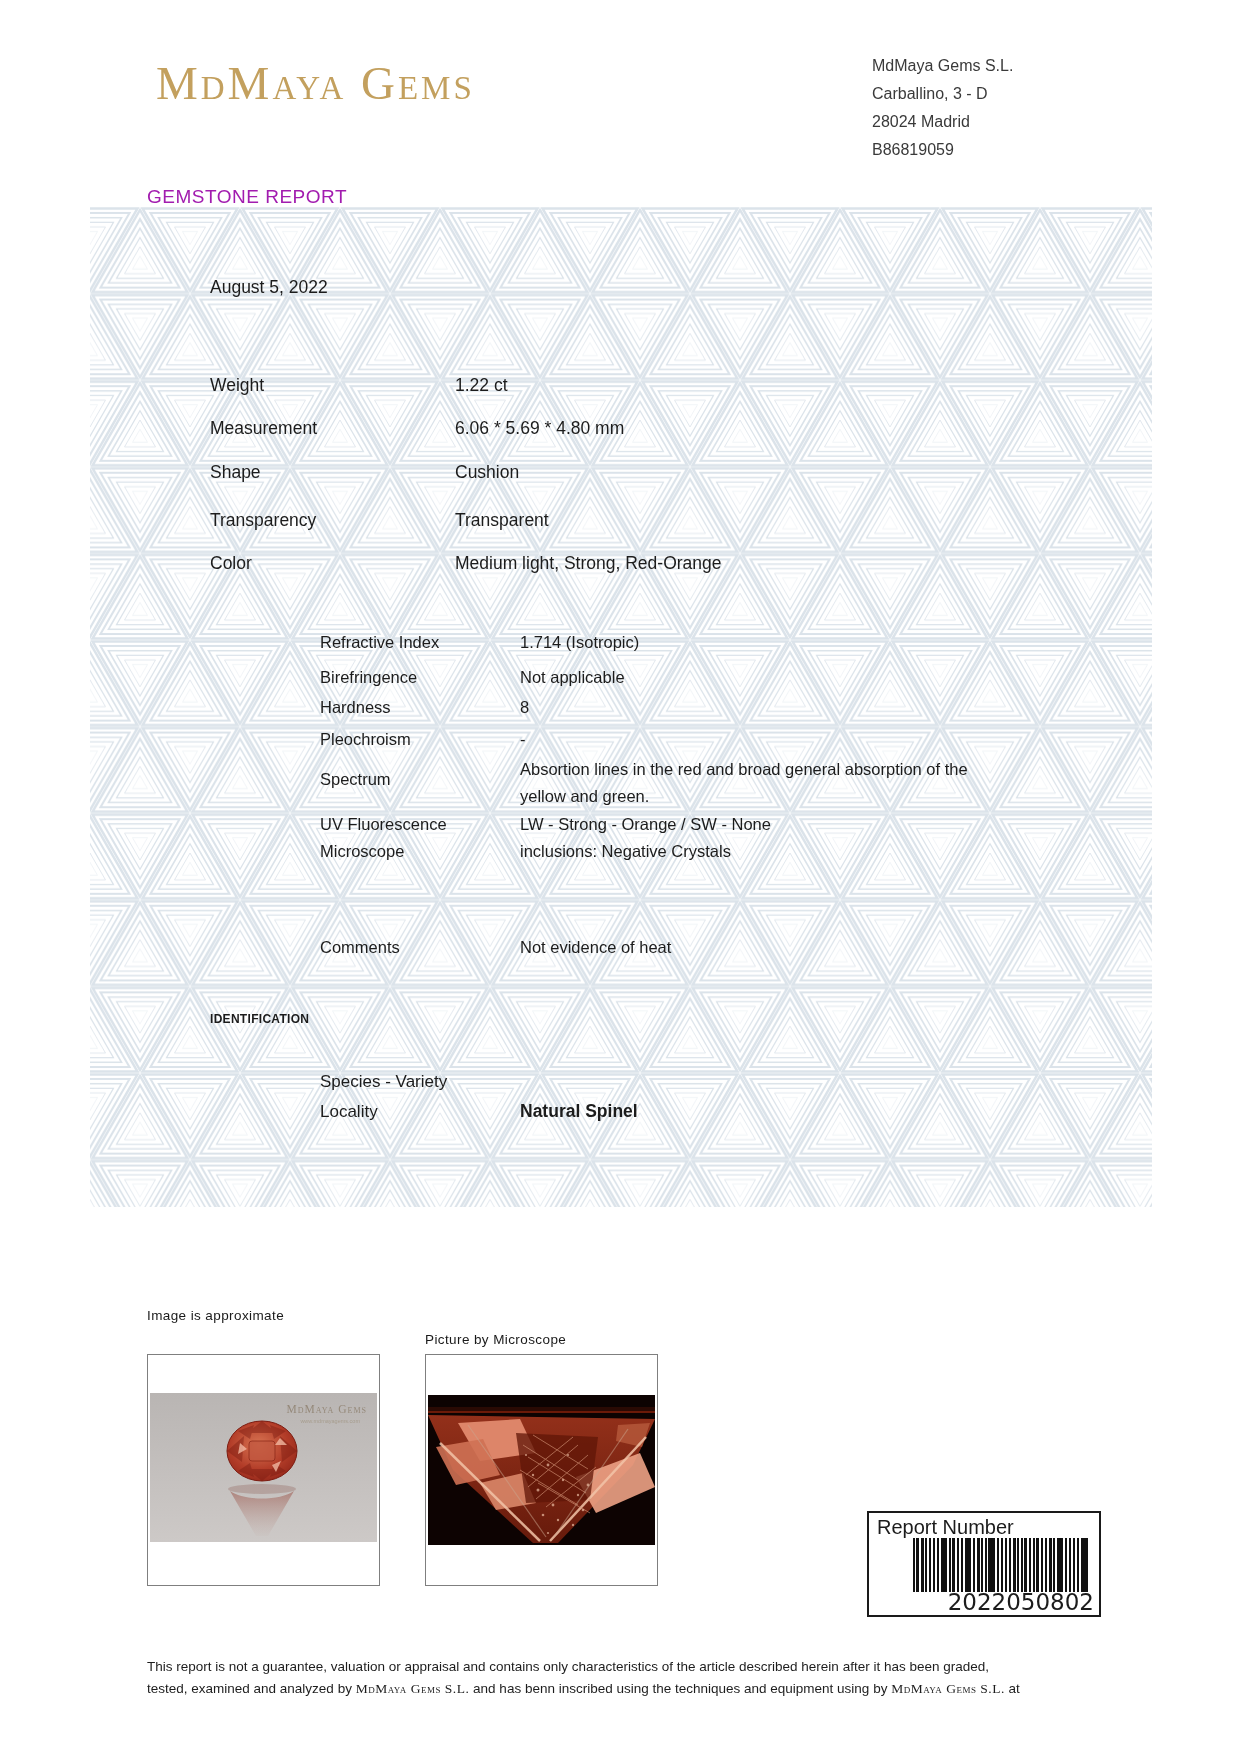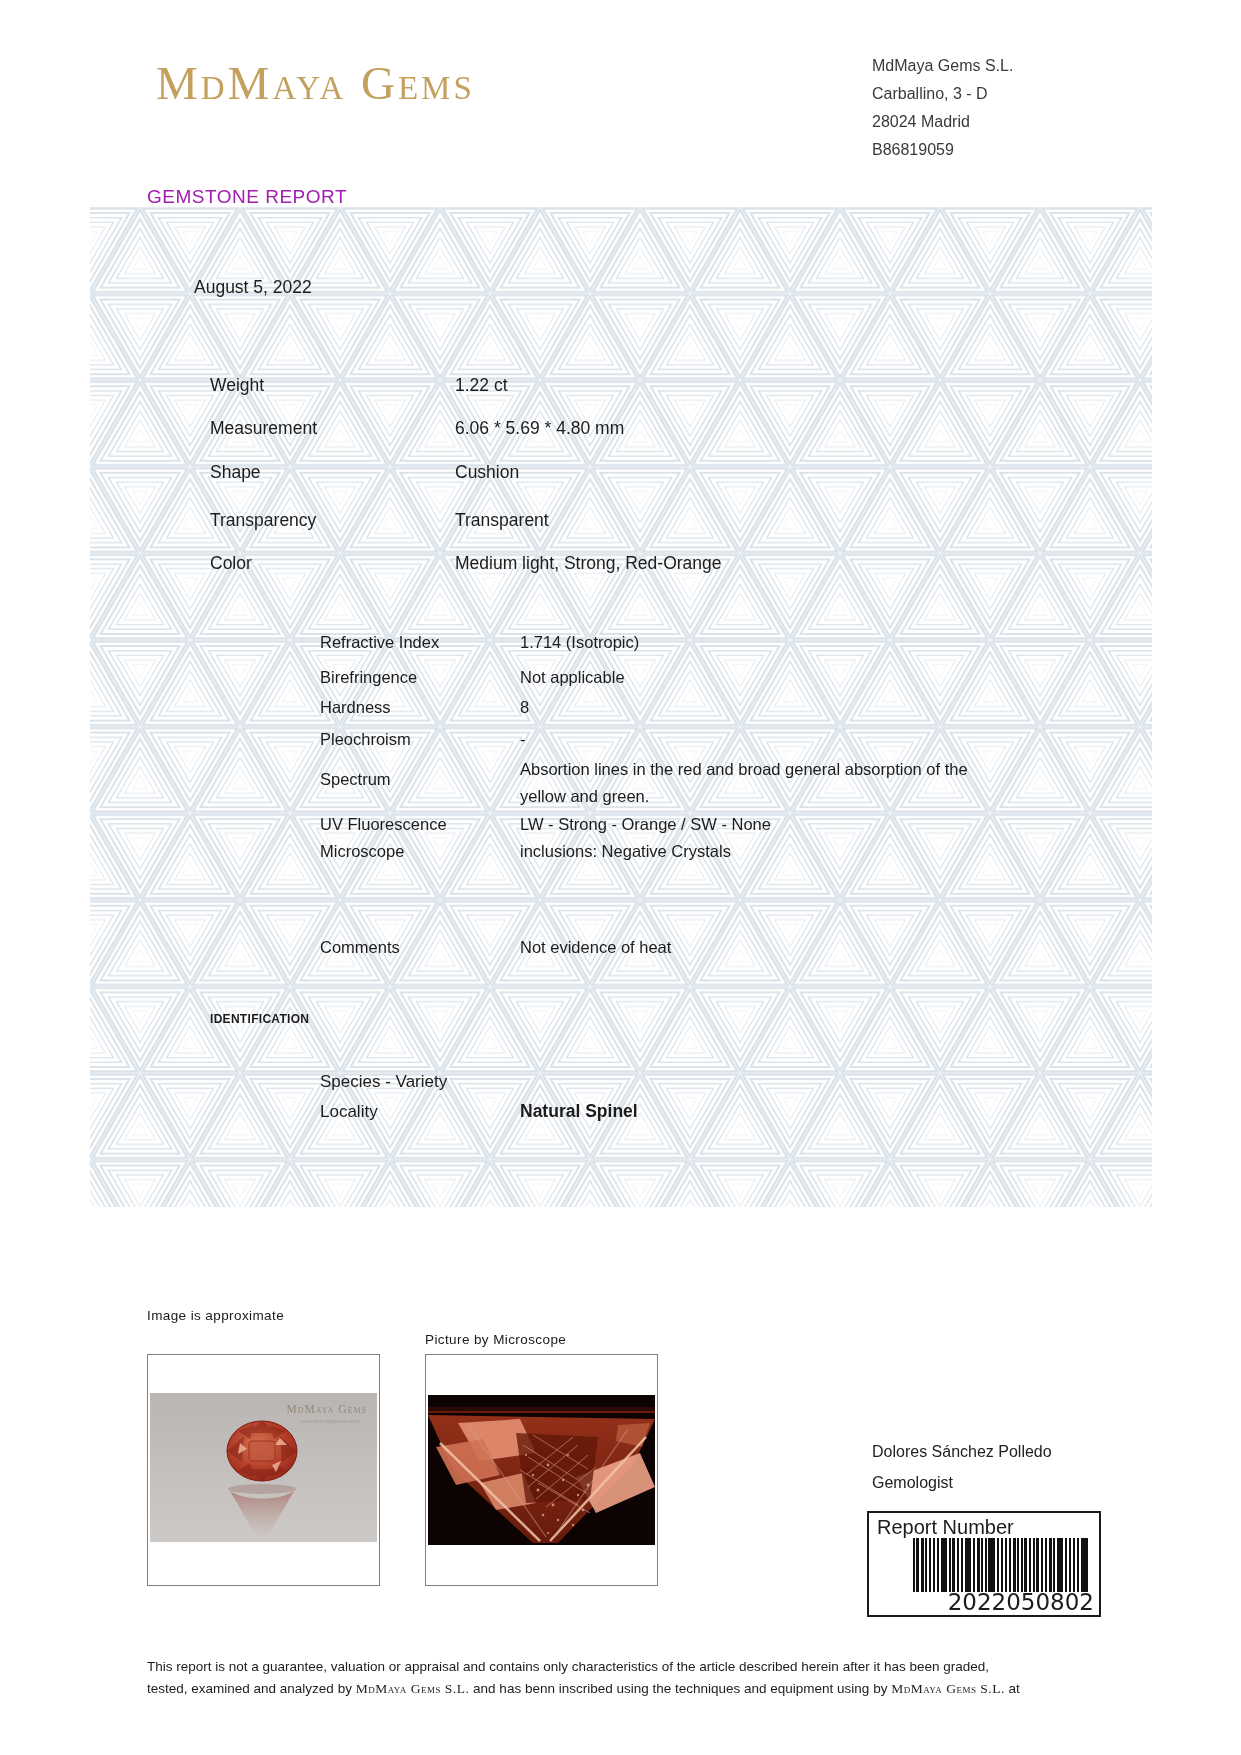--- a/index.html
+++ b/index.html
@@ -9,21 +9,21 @@
   
   .logo{position:absolute;left:156px;top:56px;font-family:"Liberation Serif",serif;
         font-variant:small-caps;font-size:47px;letter-spacing:3px;color:#c3a05e;}
   .company{position:absolute;left:872px;top:52px;font-size:16px;color:#3a3a3a;line-height:28px;}
   .report-title{position:absolute;left:147px;top:186px;font-size:19px;letter-spacing:.5px;color:#a21caf;}
 
   
   .pattern-box{position:absolute;left:90px;top:207px;width:1062px;height:1000px;}
   .pattern-box svg.bg{position:absolute;left:0;top:0;}
   .pbx-content{position:absolute;inset:0;}
-  .date{position:absolute;left:104px;top:70px;font-size:17.5px;}
+  .date{position:absolute;left:120px;top:70px;font-size:17.5px;}
   .mrow,.prow{position:absolute;left:0;width:100%;font-size:17.5px;}
   .prow{font-size:16.5px;}
   .mlabel{position:absolute;left:120px;white-space:nowrap;}
   .mvalue{position:absolute;left:365px;white-space:nowrap;}
   .plabel{position:absolute;left:230px;white-space:nowrap;}
   .pvalue{position:absolute;left:430px;white-space:nowrap;}
   .pvalue.wrap{white-space:normal;width:452px;line-height:27px;}
   .ident-heading{position:absolute;left:120px;top:805px;font-size:12px;font-weight:700;letter-spacing:.3px;}
   .bold{font-weight:700;margin-top:29px;}
 
@@ -264,24 +264,20 @@
           <circle cx="130" cy="125" r="1.2"></circle>
             <circle cx="98" cy="60" r="1.1"></circle>
             <circle cx="155" cy="115" r="1.3"></circle>
           <circle cx="145" cy="130" r="1.2"></circle>
             <circle cx="120" cy="138" r="1.1"></circle>
         </g>
       </svg>
     </div>
   </div>
 
-  <div class="signature">
-    <div>Dolores Sánchez Polledo</div>
-    <div>Gemologist</div>
-  </div>
 
   <div class="rn-box">
     <div class="rn-label">Report Number</div>
     <div class="barcode"></div>
     <div class="rn-value">2022050802</div>
   </div>
 
   <div class="footer">
     <div class="fline">This report is not a guarantee, valuation or appraisal and contains only characteristics of the article described herein after it has been graded,</div>
     <div class="fline"><span>tested, examined and analyzed by </span><span class="brand-sc">MdMaya Gems S.L.</span><span> and has benn inscribed using the techniques and equipment using by </span><span class="brand-sc">MdMaya Gems S.L.</span><span> at</span></div>

